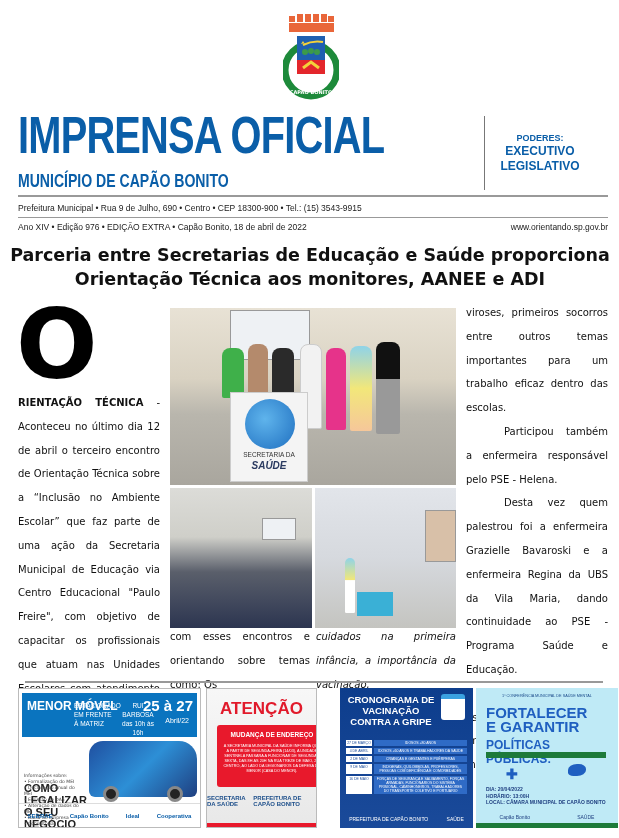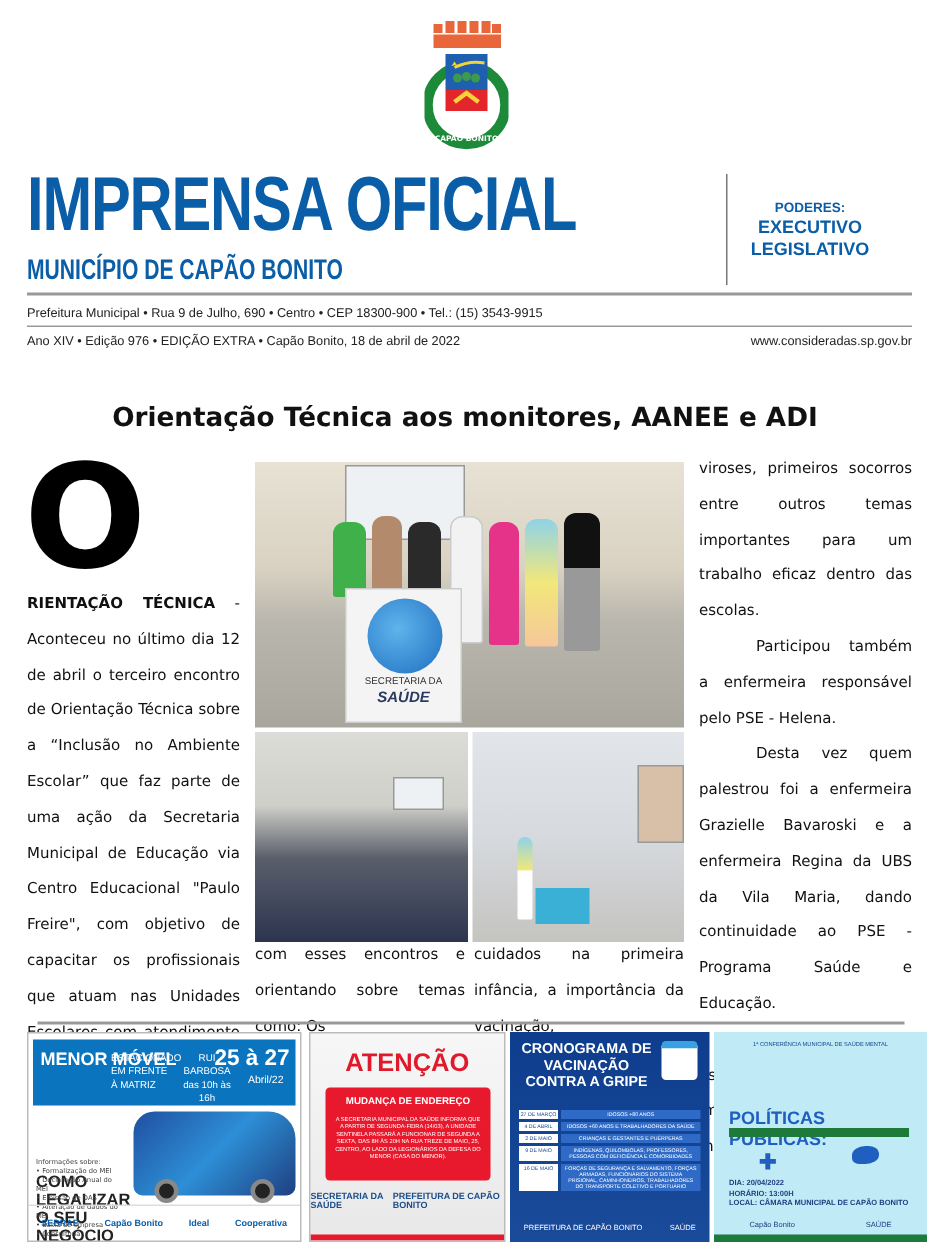--- a/index.html
+++ b/index.html
@@ -69,21 +69,21 @@
   .ad-sebrae .band .b3 { position: absolute; left: 94px; top: 8px; font-size: 6.5px; line-height: 9px; width: 44px; text-align: center; }
   .ad-sebrae .band .b4 { position: absolute; right: 4px; top: 5px; font-weight: 700; font-size: 15px; line-height: 16px; text-align: center; }
   .ad-sebrae .band .b5 { position: absolute; right: 8px; top: 24px; font-size: 7px; }
   .ad-sebrae .h { position: absolute; left: 5px; top: 55px; font-family: "Liberation Sans", sans-serif; font-weight: 700; font-size: 11px; line-height: 12px; color: #222; }
   .ad-sebrae .list { position: absolute; left: 5px; top: 84px; font-size: 4.5px; line-height: 6px; color: #444; width: 60px; }
   .ad-sebrae .van { position: absolute; left: 70px; top: 52px; width: 108px; height: 56px; background: linear-gradient(135deg, #1f4fa0 0%, #2d8fd6 50%, #1f3f80 100%); border-radius: 14px 18px 6px 6px; }
   .ad-sebrae .van .w1, .ad-sebrae .van .w2 { position: absolute; bottom: -5px; width: 16px; height: 16px; border-radius: 50%; background: #222; border: 3px solid #888; }
   .ad-sebrae .van .w1 { left: 14px; } .ad-sebrae .van .w2 { right: 14px; }
   .ad-sebrae .logos { position: absolute; left: 0; bottom: 0; width: 100%; height: 24px; border-top: 1px solid #ddd; display: flex; justify-content: space-around; align-items: center; font-size: 6px; font-weight: 700; color: #0a5ea8; font-family: "Liberation Sans", sans-serif; }
 
-  .ad-atencao { left: 188px; width: 131px; border: 1px solid #bbb; background: linear-gradient(#f7f7f7, #e8e8e8); }
+  .ad-atencao { left: 188px; width: 111px; border: 1px solid #bbb; background: linear-gradient(#f7f7f7, #e8e8e8); }
   .ad-atencao .t { position: absolute; left: 0; top: 10px; width: 100%; text-align: center; font-family: "Liberation Sans", sans-serif; font-weight: 700; font-size: 17px; color: #e11a2b; }
   .ad-atencao .box { position: absolute; left: 10px; top: 36px; width: 110px; height: 62px; background: #e8192c; border-radius: 3px; color: #fff; text-align: center; font-family: "Liberation Sans", sans-serif; }
   .ad-atencao .box .bt { font-size: 6.5px; font-weight: 700; margin-top: 6px; }
   .ad-atencao .box .bb { font-size: 3.8px; line-height: 5px; margin: 6px 6px 0; }
   .ad-atencao .foot { position: absolute; left: 0; top: 106px; width: 100%; display: flex; justify-content: space-around; font-size: 6px; font-weight: 700; color: #1c4e8a; font-family: "Liberation Sans", sans-serif; }
   .ad-atencao .stripe { position: absolute; left: 0; bottom: 0; width: 100%; height: 4px; background: #e8192c; }
 
   .ad-crono { left: 322px; width: 133px; background: linear-gradient(#0d3d8c, #1a4a9a); color: #fff; font-family: "Liberation Sans", sans-serif; }
   .ad-crono .t { position: absolute; left: 6px; top: 6px; font-weight: 700; font-size: 9.5px; line-height: 11px; text-align: center; }
   .ad-crono .cal { position: absolute; right: 8px; top: 6px; width: 24px; height: 26px; background: #fff; border-radius: 3px; border-top: 5px solid #3aa1e0; }
@@ -135,24 +135,24 @@
 <div class="powers">
   <div class="p1">PODERES:</div>
   <div class="p2">EXECUTIVO</div>
   <div class="p2">LEGISLATIVO</div>
 </div>
 
 <div class="hrule" style="top:195px;"></div>
 <div class="meta-line" style="top:203px;">Prefeitura Municipal • Rua 9 de Julho, 690 • Centro • CEP 18300-900 • Tel.: (15) 3543-9915</div>
 <div class="hrule" style="top:217px;height:1px;"></div>
 <div class="meta-line" style="top:222px;">Ano XIV • Edição 976 • EDIÇÃO EXTRA • Capão Bonito, 18 de abril de 2022</div>
-<a class="site">www.consideradas.sp.gov.br</a>
+<a class="site">www.orientando.sp.gov.br</a>
 
 <h1 class="headline">
-  <br>
+  <span>Parceria entre Secretarias de Educação e Saúde proporciona</span><br>
   <span>Orientação Técnica aos monitores, AANEE e ADI</span>
 </h1>
 
 <div class="col" style="left:18px; top:301px; width:142px;">
   <p>
     <span class="dropcap">O</span><span class="lead-bold">RIENTAÇÃO TÉCNICA</span><span> - Aconteceu no último dia 12 de abril o terceiro encontro de Orientação Técnica sobre a “Inclusão no Ambiente Escolar” que faz parte de uma ação da Secretaria Municipal de Educação via Centro Educacional "Paulo Freire", com objetivo de capacitar os profissionais que atuam nas Unidades Escolares com atendimento aos alunos com deficiência.</span>
   </p>
   <p class="indent">A Secretaria Municipal da Saúde vem colaborando</p>
 </div>
 
@@ -174,21 +174,21 @@
 <div class="photo photo-bl">
   <div class="screen" style="left:92px;top:30px;width:34px;height:22px;"></div>
 </div>
 <div class="photo photo-br">
   <div class="screen" style="left:110px;top:22px;width:31px;height:52px;background:#d8c0a8;"></div>
   <div class="person" style="left:30px;top:70px;width:10px;height:55px;background:linear-gradient(#8fd3e8 0%,#f2e77a 40%,#fff 41%);"></div>
   <div style="position:absolute;left:42px;top:104px;width:36px;height:24px;background:#3ab0d6;"></div>
 </div>
 
 <div class="col" style="left:170px; top:625px; width:140px;">com esses encontros e orientando sobre temas como: Os</div>
-<div class="col" style="left:316px; top:625px; width:140px;">cuidados na primeira infância, a importância da vacinação,</div>
+<div class="col" style="left:316px; top:625px; width:140px;font-style:italic;">cuidados na primeira infância, a importância da vacinação,</div>
 
 <div class="col" style="left:466px; top:301px; width:142px;">
   <p>viroses, primeiros socorros entre outros temas importantes para um trabalho eficaz dentro das escolas.</p>
   <p class="indent">Participou também a enfermeira responsável pelo PSE - Helena.</p>
   <p class="indent">Desta vez quem palestrou foi a enfermeira Grazielle Bavaroski e a enfermeira Regina  da UBS da Vila Maria, dando continuidade ao PSE - Programa Saúde e Educação.</p>
   <p class="indent">As orientações estão sendo consideradas importantes pelos monitores, AANEEs e ADIs.</p>
 </div>
 
 <div class="hrule" style="top:681px; left:25px; width:578px;"></div>
 
@@ -263,20 +263,21 @@
         </div>
     </div>
     <div class="foot">
       <span>PREFEITURA DE CAPÃO BONITO</span>
         <span>SAÚDE</span>
     </div>
   </div>
 
   <div class="ad ad-fort">
     <div class="top">1ª CONFERÊNCIA MUNICIPAL DE SAÚDE MENTAL</div>
+    <div class="t1"><span>FORTALECER</span><br><span>E GARANTIR</span></div>
     <div class="t2">POLÍTICAS PÚBLICAS:</div>
     <div class="bar"></div>
     <div style="position:absolute;left:30px;top:78px;font-size:14px;color:#1f5fc0;font-weight:700;">✚</div>
     <div style="position:absolute;left:92px;top:76px;width:18px;height:12px;background:#1f5fc0;border-radius:50% 40% 50% 30%;"></div>
     <div class="info">
       <div>DIA: 20/04/2022</div>
       <div>HORÁRIO: 13:00H</div>
       <div>LOCAL: CÂMARA MUNICIPAL DE CAPÃO BONITO</div>
     </div>
     <div class="foot">

